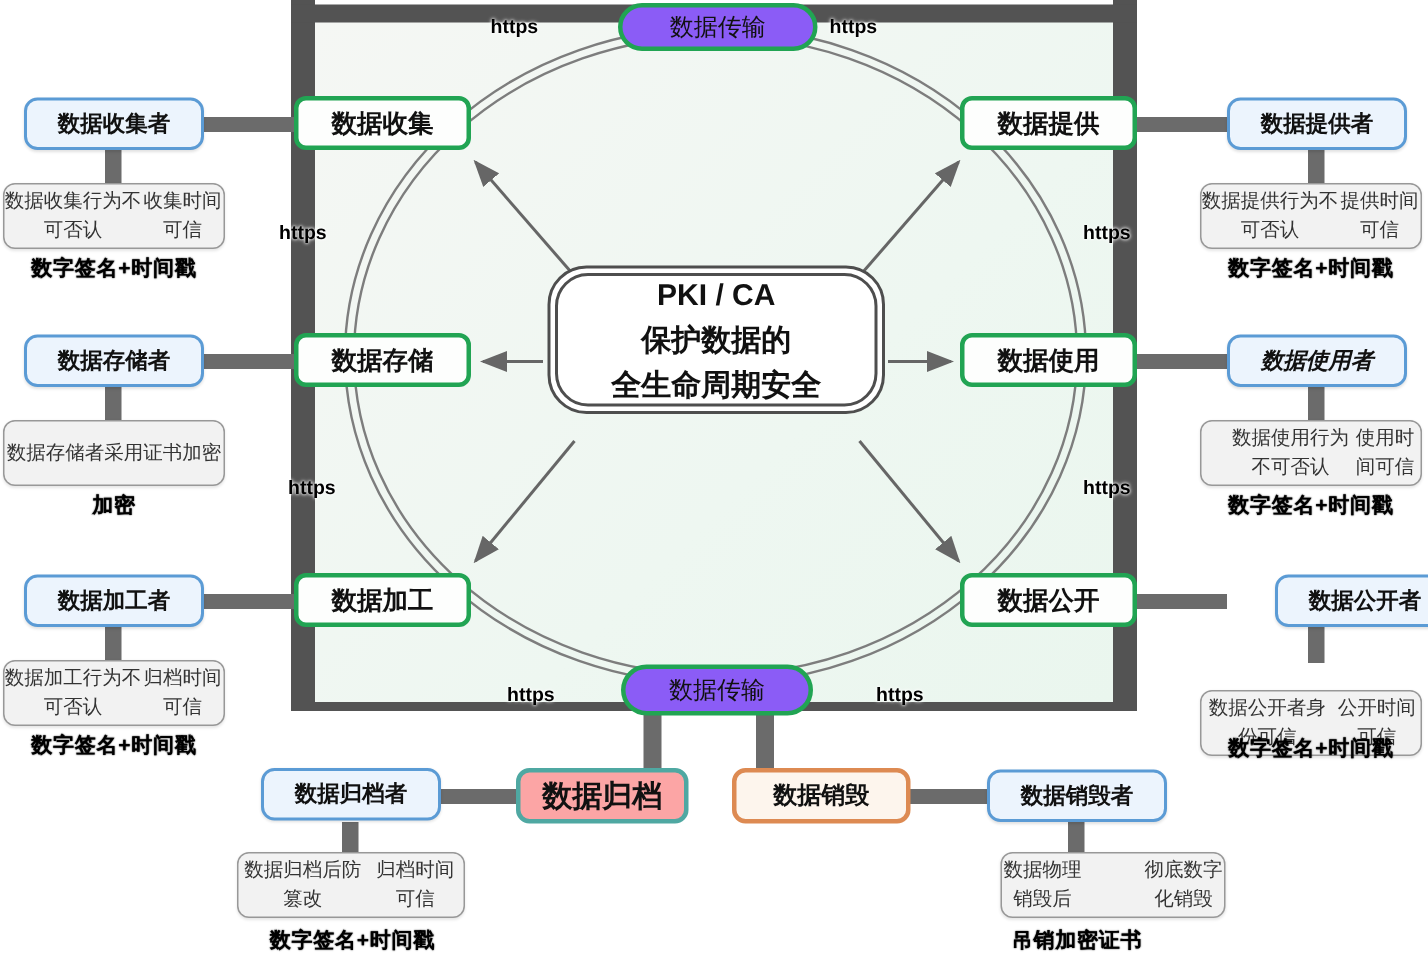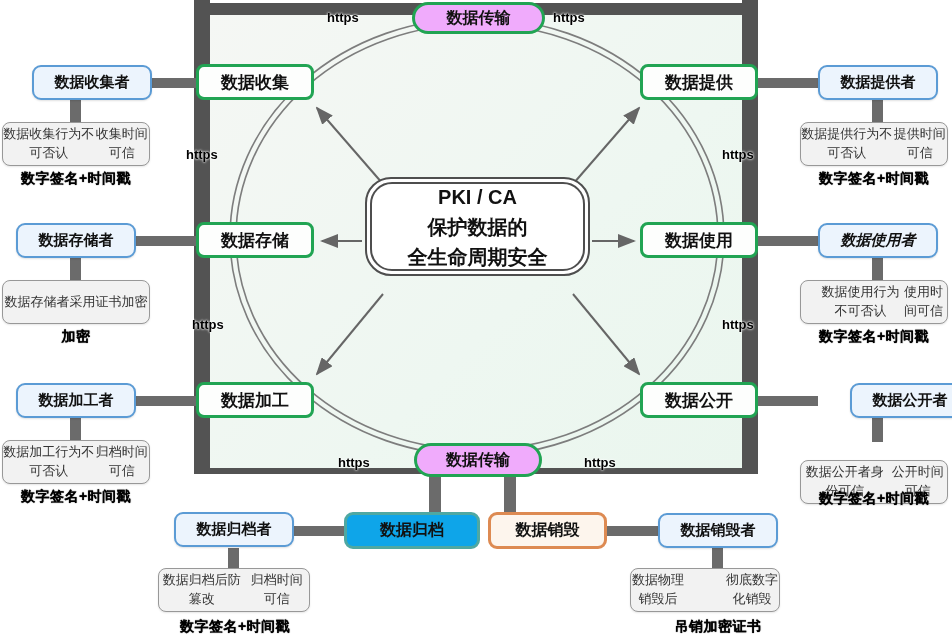--- a/index.html
+++ b/index.html
@@ -18,26 +18,26 @@
   .fb-bottom{left:194px;top:468px;width:564px;height:6px;}
   
   #diagram-svg{left:0;top:0;z-index:3;}
   
   .bar{background:#6b6b6b;z-index:4;}
   
   .node{display:flex;align-items:center;justify-content:center;text-align:center;
     box-sizing:border-box;z-index:5;}
   .box-green{background:#fdfefd;border:3px solid #21a453;border-radius:8px;
     font-weight:bold;font-size:17px;width:118px;height:36px;}
-  .pill-green{background:#f0abfc;border:3px solid #21a453;border-radius:18px;
-    font-weight:bold;font-size:16px;}
+  .pill-green{background:#8b5cf6;border:3px solid #21a453;border-radius:18px;
+    font-weight:normal;font-size:16px;}
   .box-blue{background:#ecf4fd;border:2px solid #5b9bd5;border-radius:9px;
     font-weight:bold;font-size:15px;width:120px;height:35px;box-shadow:0 1px 2px rgba(0,0,0,.12);}
-  .box-teal{background:#0ea5e9;border:3px solid #4fa8a2;border-radius:9px;
-    font-weight:bold;font-size:16px;width:136px;height:37px;}
+  .box-teal{background:#fca5a5;border:3px solid #4fa8a2;border-radius:9px;
+    font-weight:bold;font-size:20px;width:115px;height:37px;}
   .box-orange{background:#fdf5ed;border:3px solid #dd8a52;border-radius:9px;
     font-weight:bold;font-size:16px;width:119px;height:37px;}
   .box-gray{background:#f2f2f2;border:1px solid #989898;border-radius:8px;
     font-size:13px;color:#333;flex-direction:row;line-height:1.45;
     width:148px;height:44px;box-shadow:0 1px 2px rgba(0,0,0,.10);}
   .center-box{left:365px;top:177px;width:225px;height:99px;background:#fff;
     border:2.5px solid #4e4e4e;border-radius:26px;z-index:6;box-sizing:border-box;
     display:flex;align-items:center;justify-content:center;}
   .center-inner{position:absolute;inset:3px;border:2.5px solid #4e4e4e;border-radius:22px;
     display:flex;flex-direction:column;align-items:center;justify-content:center;
@@ -107,21 +107,21 @@
   <div class="abs node box-green" style="left:196px;top:64px;">数据收集</div>
   <div class="abs node box-green" style="left:640px;top:64px;">数据提供</div>
   <div class="abs node box-green" style="left:196px;top:222px;">数据存储</div>
   <div class="abs node box-green" style="left:640px;top:222px;">数据使用</div>
   <div class="abs node box-green" style="left:196px;top:382px;">数据加工</div>
   <div class="abs node box-green" style="left:640px;top:382px;">数据公开</div>
 
   <div class="abs node box-teal" style="left:344px;top:512px;">数据归档</div>
   <div class="abs node box-orange" style="left:488px;top:512px;">数据销毁</div>
 
-  <div class="abs node box-blue" style="left:32px;top:65px;">数据收集者</div>
+  <div class="abs node box-blue" style="left:16px;top:65px;">数据收集者</div>
   <div class="abs node box-blue" style="left:16px;top:223px;">数据存储者</div>
   <div class="abs node box-blue" style="left:16px;top:383px;">数据加工者</div>
   <div class="abs node box-blue" style="left:818px;top:65px;">数据提供者</div>
   <div class="abs node box-blue" style="left:818px;top:223px;font-style:italic;">数据使用者</div>
   <div class="abs node box-blue" style="left:850px;top:383px;">数据公开者</div>
   <div class="abs node box-blue" style="left:174px;top:512px;">数据归档者</div>
   <div class="abs node box-blue" style="left:658px;top:513px;">数据销毁者</div>
 
   <div class="abs node box-gray" style="left:2px;top:122px;">
     <div>数据收集行为不可否认</div>
@@ -144,21 +144,21 @@
     <div>使用时间可信</div>
   </div>
   <div class="abs node box-gray" style="left:800px;top:460px;">
     <div>数据公开者身份可信</div>
     <div>公开时间可信</div>
   </div>
   <div class="abs node box-gray" style="left:158px;top:568px;width:152px;">
     <div>数据归档后防篡改</div>
     <div>归档时间可信</div>
   </div>
-  <div class="abs node box-gray" style="left:630px;top:568px;width:150px;gap:40px;">
+  <div class="abs node box-gray" style="left:667px;top:568px;width:150px;gap:40px;">
     <div>数据物理销毁后</div>
     <div>彻底数字化销毁</div>
   </div>
 
   <div class="mech" style="left:2px;top:170px;">数字签名+时间戳</div>
   <div class="mech" style="left:2px;top:328px;">加密</div>
   <div class="mech" style="left:2px;top:488px;">数字签名+时间戳</div>
   <div class="mech" style="left:800px;top:170px;">数字签名+时间戳</div>
   <div class="mech" style="left:800px;top:328px;">数字签名+时间戳</div>
   <div class="mech" style="left:800px;top:490px;">数字签名+时间戳</div>

